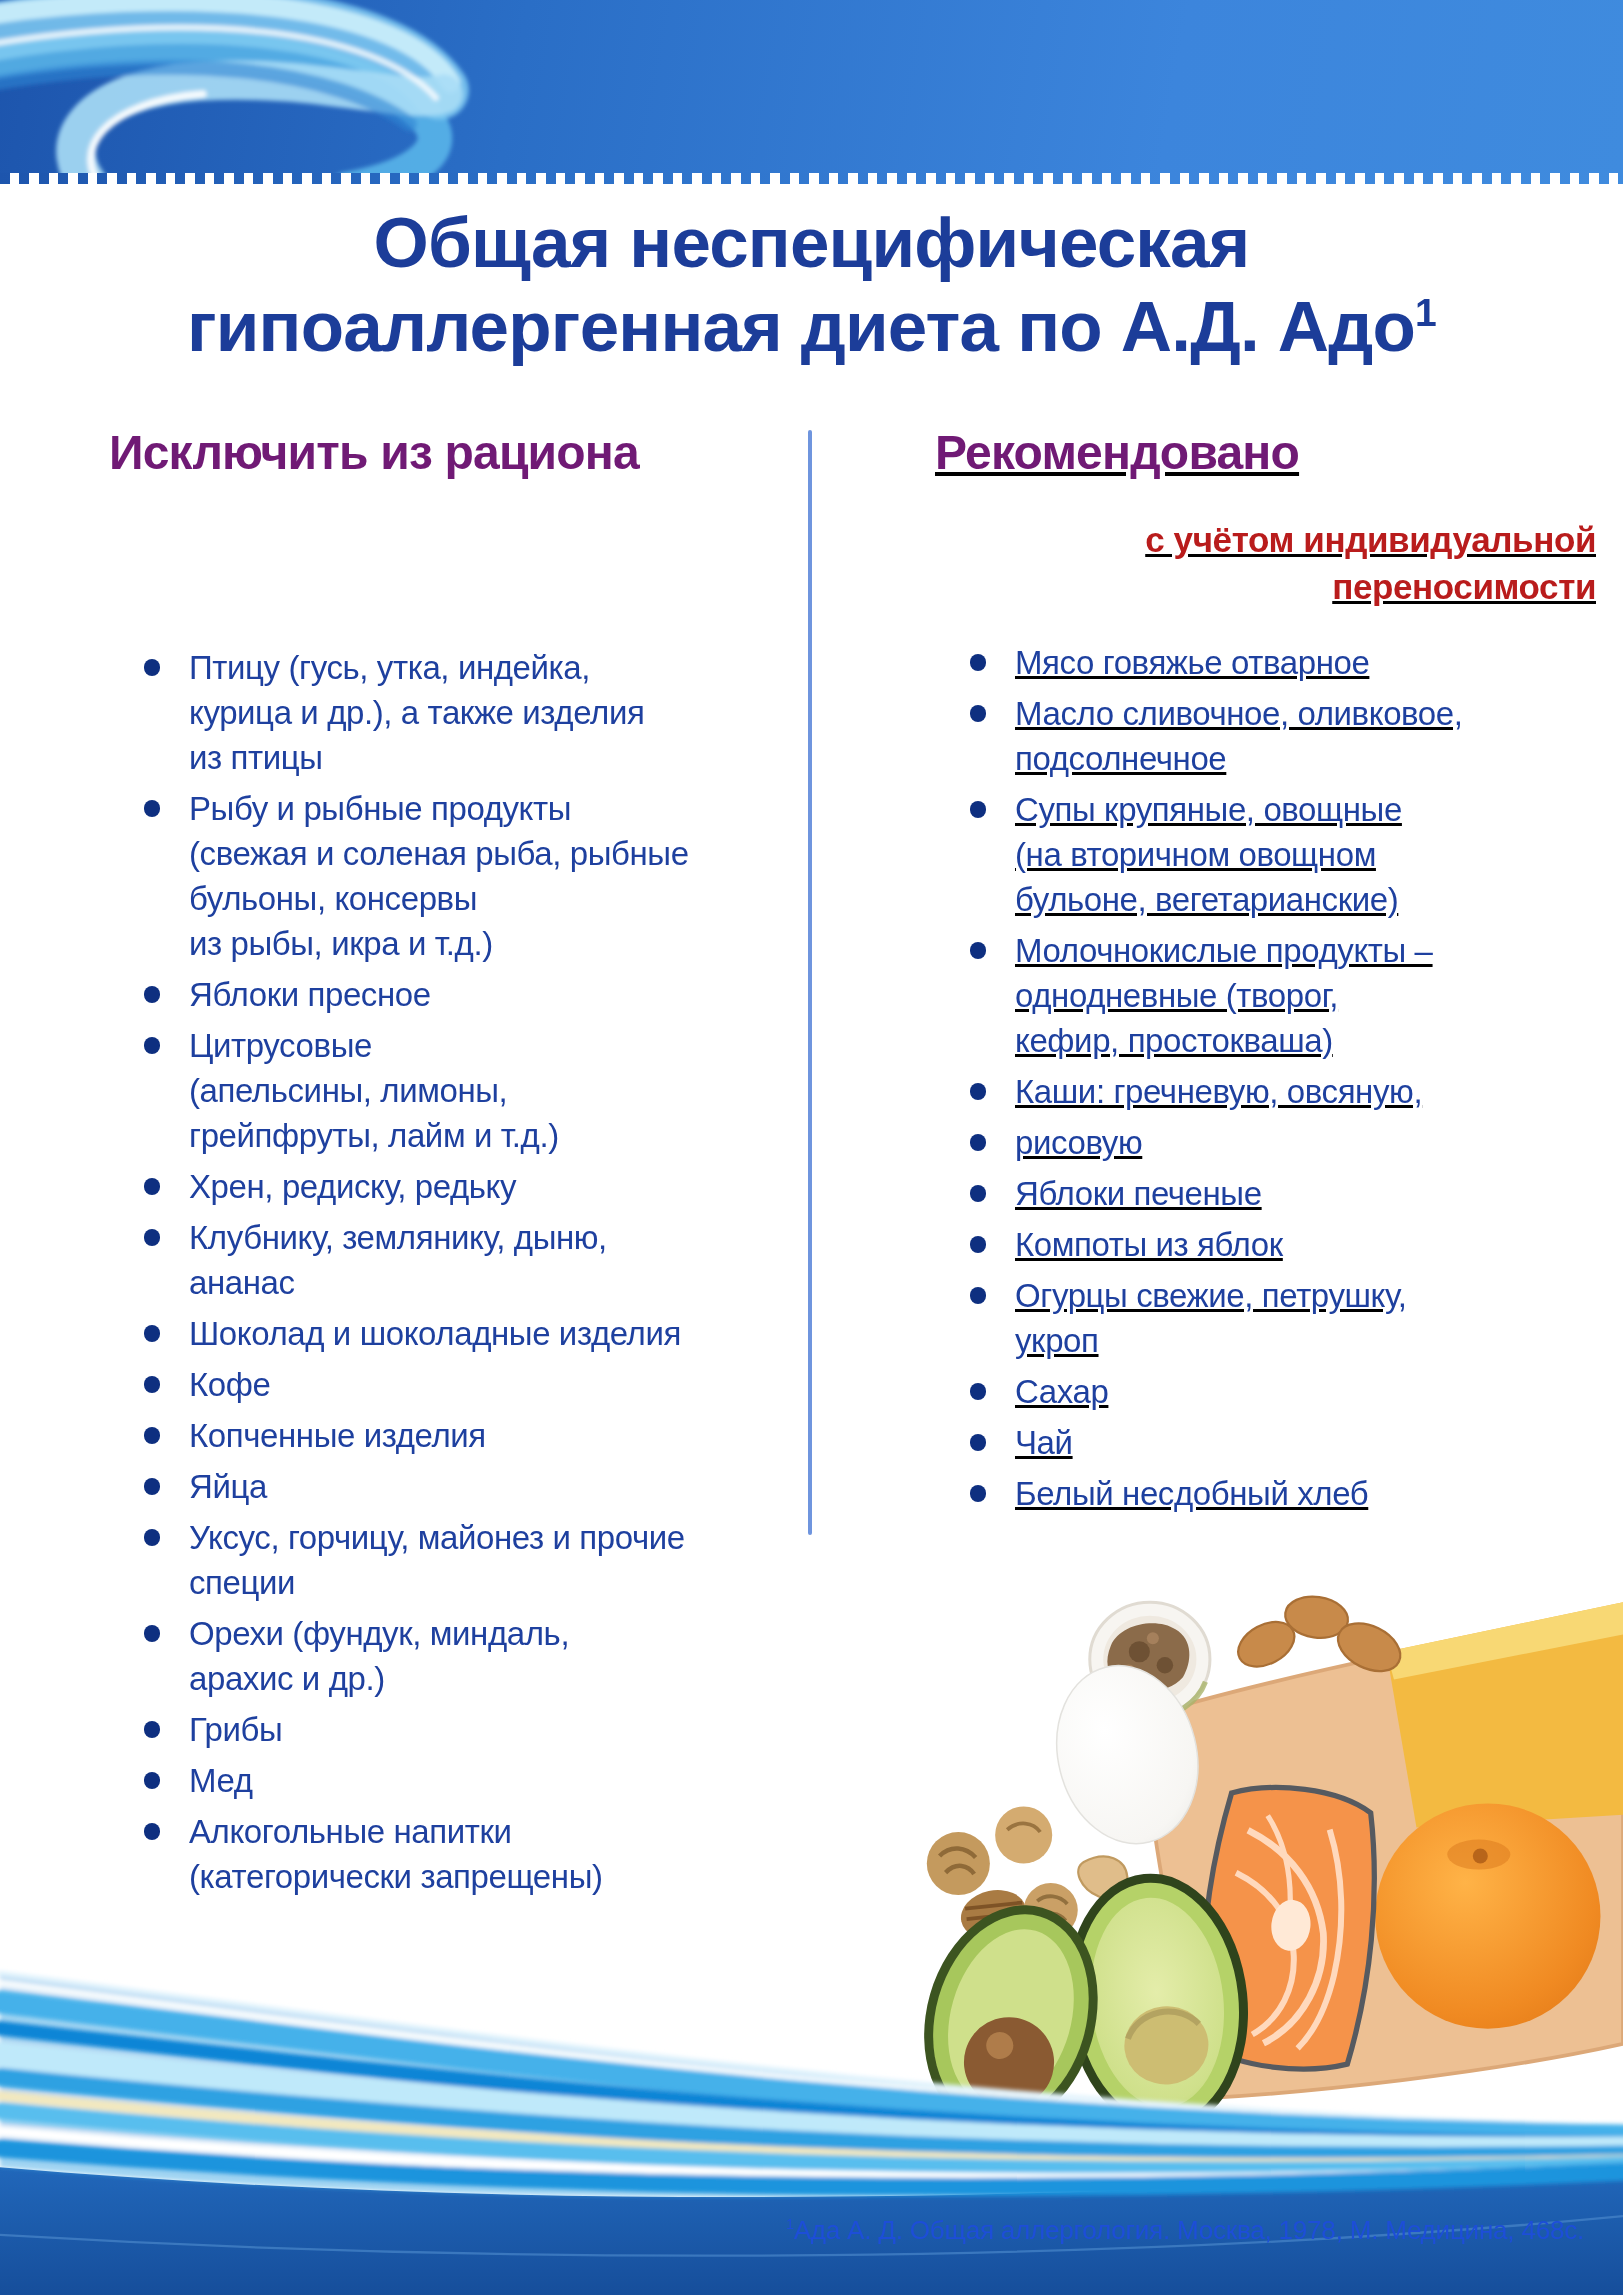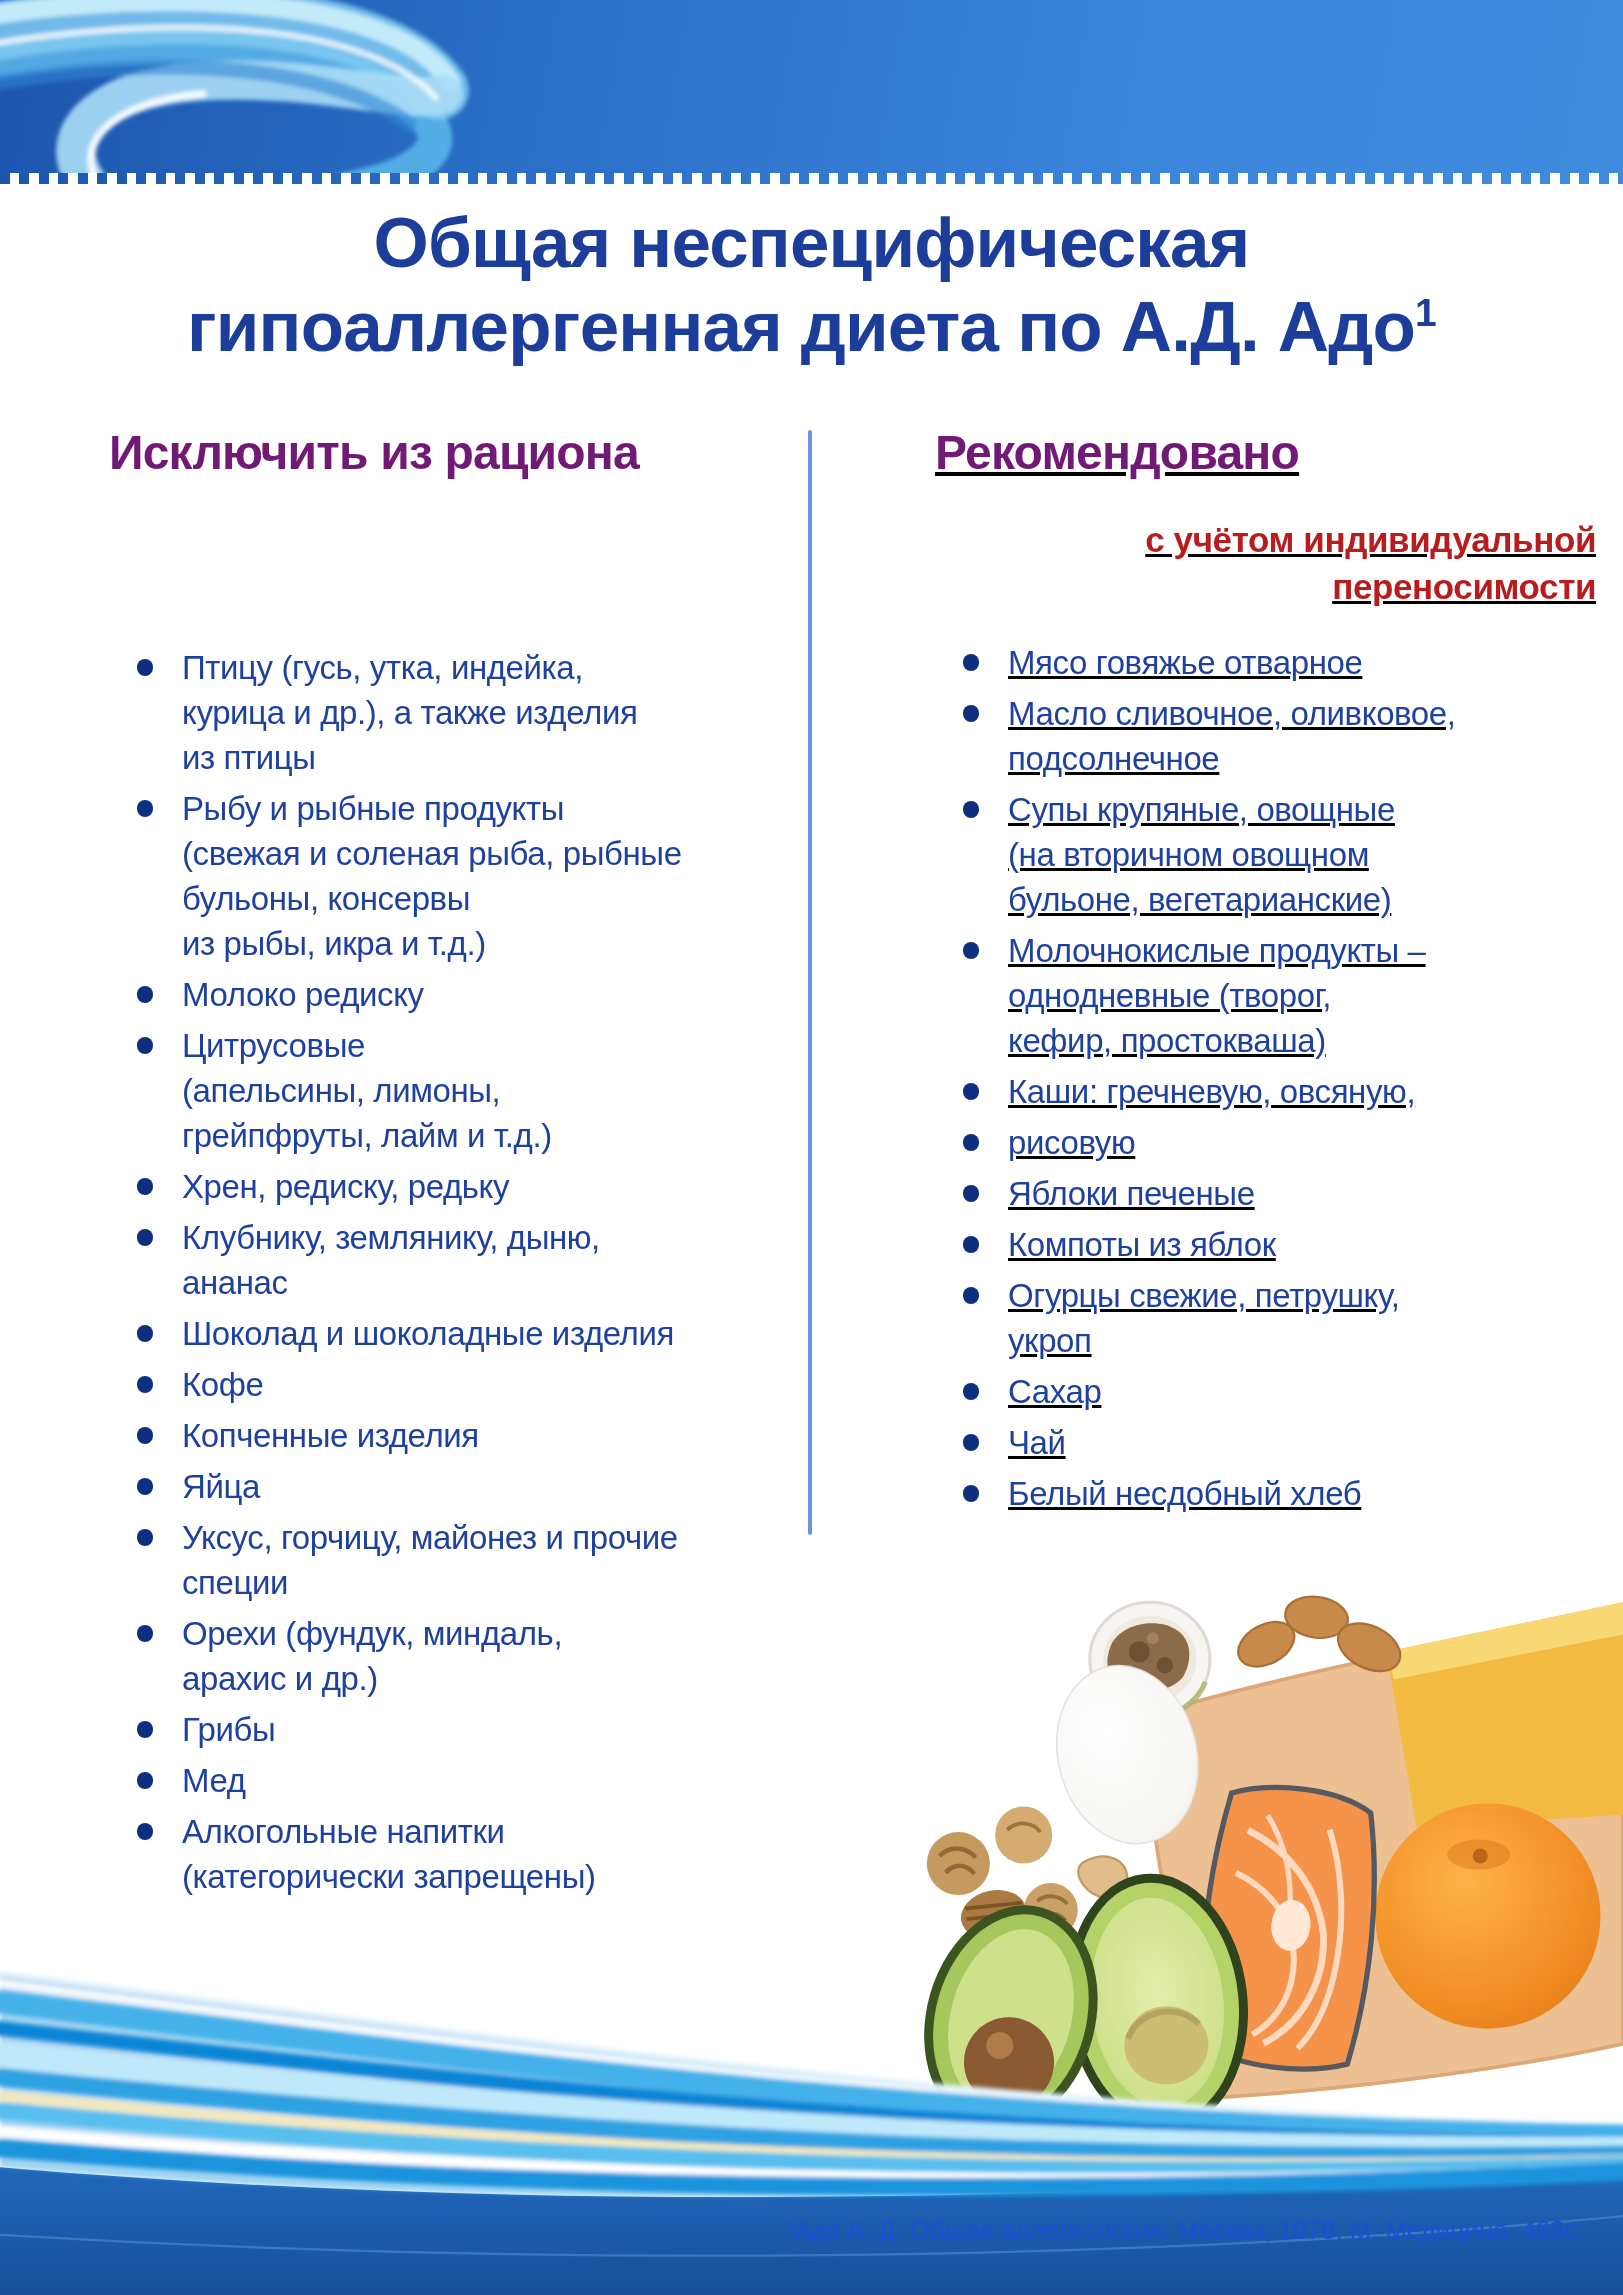--- a/index.html
+++ b/index.html
@@ -51,21 +51,21 @@
     line-height: 60px;
   }
   .col-subtitle {
     margin-top: 33px;
     font-size: 35px; font-weight: 700;
     color: #b91c1c; line-height: 47px;
     white-space: pre-line;
     letter-spacing: -0.4px;
     text-align: right;
   }
-  .food-list { list-style: none; margin: 11px; padding: 0; }
+  .food-list { list-style: none; margin: 18px; padding: 0; }
   .col-left  .food-list { margin-top: 162px; }
   .col-right .food-list { margin-top: 30px; }
   .food-list li {
     position: relative;
     padding-left: 62px;
     font-size: 33px;
     line-height: 45px;
     color: #1e409f;
     letter-spacing: -0.4px;
     white-space: pre-line;
@@ -139,21 +139,21 @@
 
         <li><span>Птицу (гусь, утка, индейка,
 курица и др.), а также изделия
 из птицы</span></li>
 
         <li><span>Рыбу и рыбные продукты
 (свежая и соленая рыба, рыбные
 бульоны, консервы
 из рыбы, икра и т.д.)</span></li>
 
-        <li><span>Молоко редиску</span></li>
+        <li><span>Яблоки пресное</span></li>
 
         <li><span>Цитрусовые
 (апельсины, лимоны,
 грейпфруты, лайм и т.д.)</span></li>
 
         <li><span>Хрен, редиску, редьку</span></li>
 
         <li><span>Клубнику, землянику, дыню,
 ананас</span></li>
 

